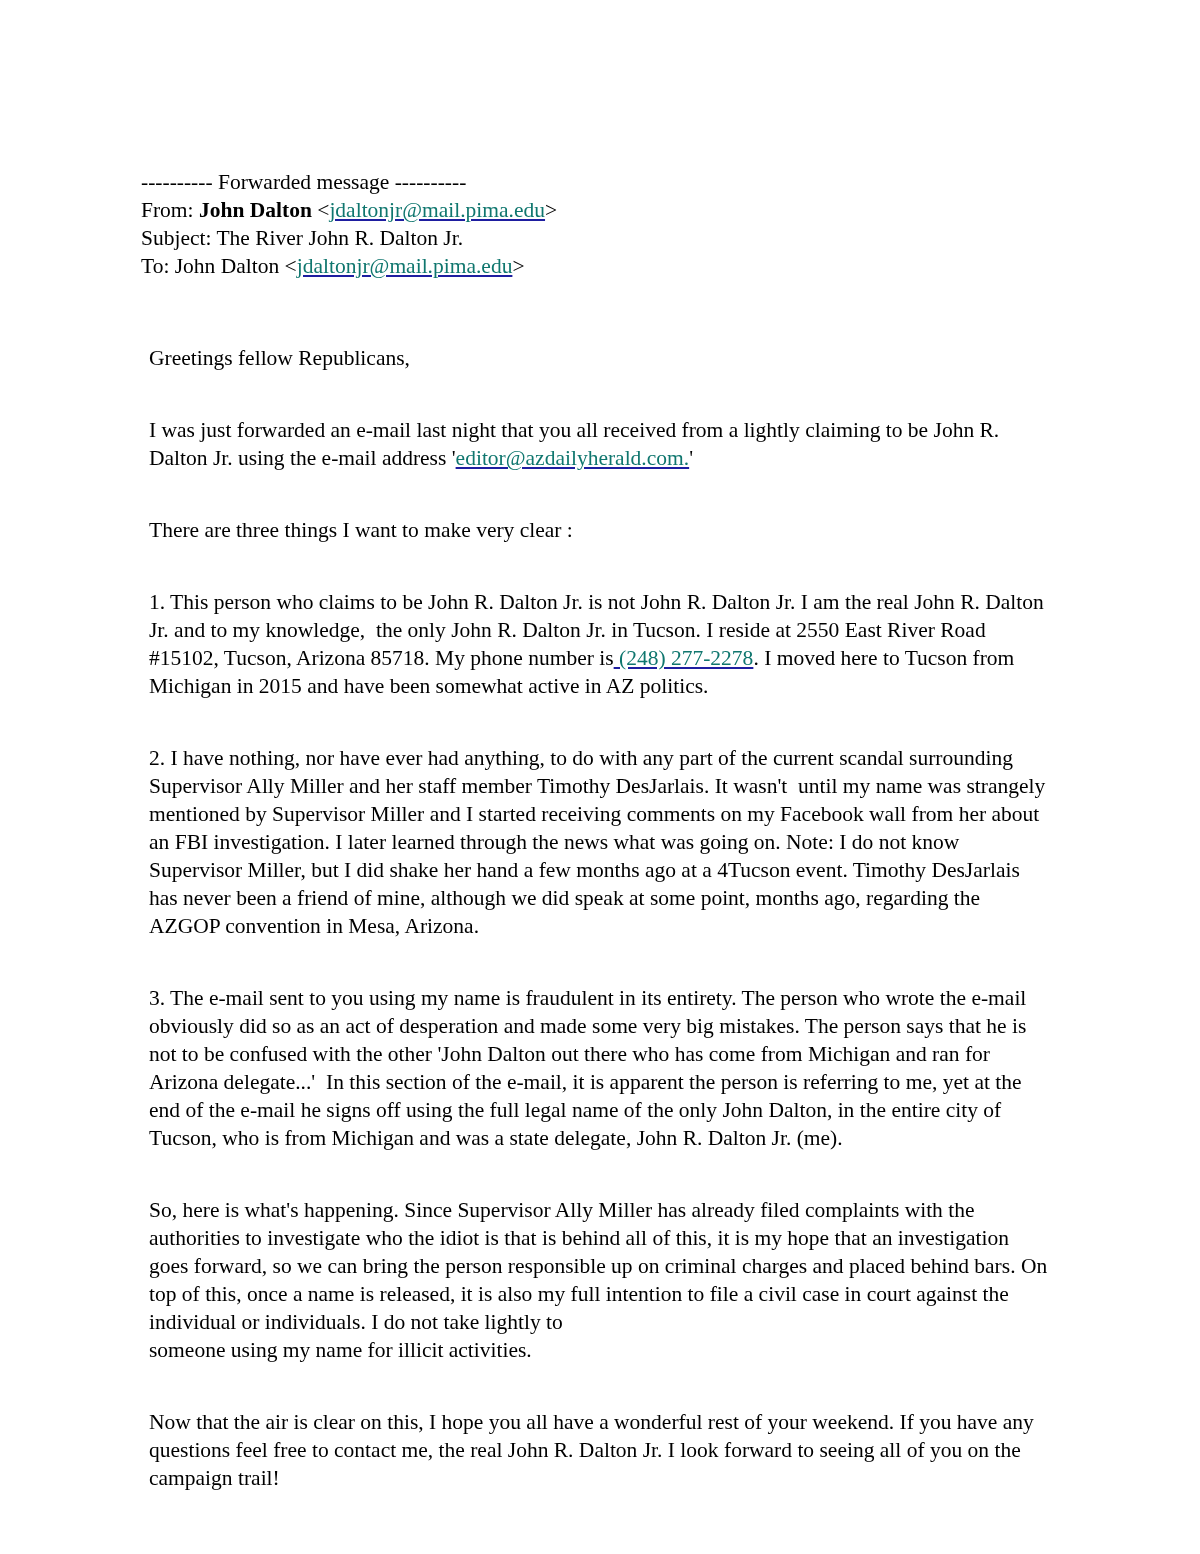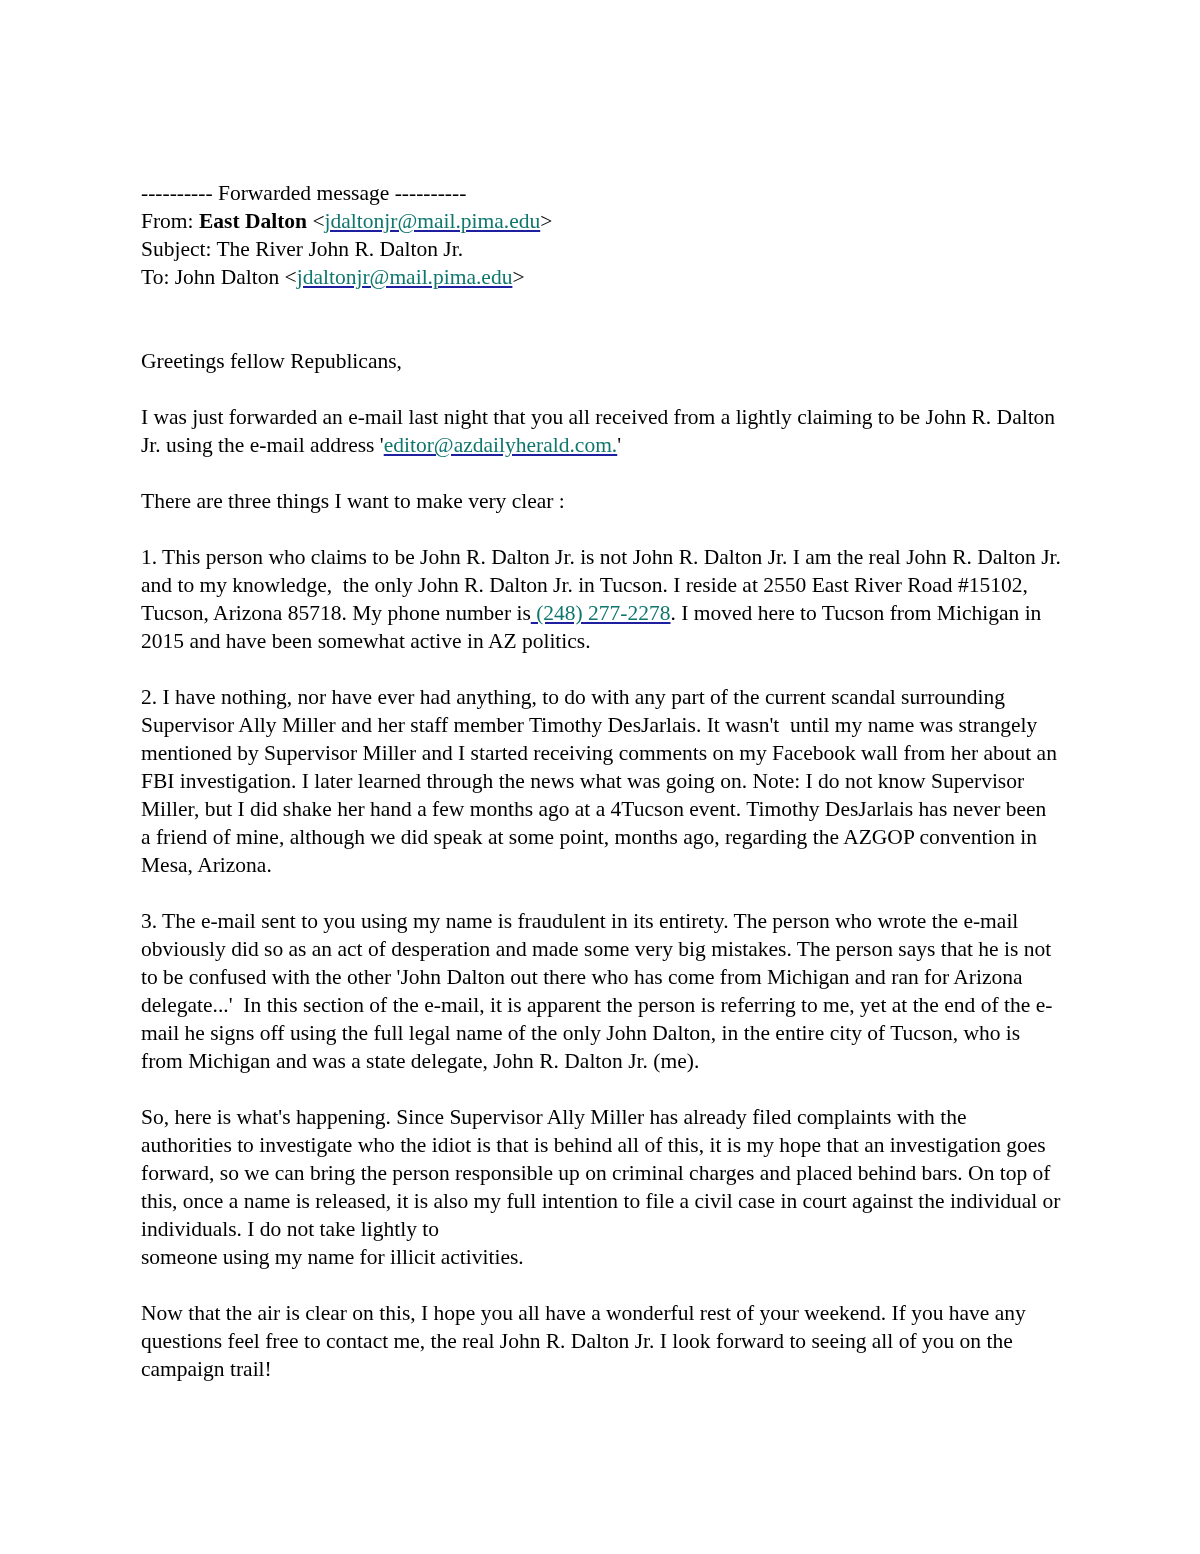--- a/index.html
+++ b/index.html
@@ -21,55 +21,55 @@
     background: #ffffff;
     overflow: hidden;
   }
   .doc-body {
     position: absolute;
     left: 141px;
     top: 168px;
     width: 920px;
   }
   .hdr-block {
-    margin: 11px 0 0 0;
+    margin: 0 0 0 0;
   }
   .hdr-line {
     font-size: 21.5px;
     line-height: 28px;
     white-space: pre-wrap;
   }
   .bold {
     font-weight: bold;
   }
   .lnk {
     color: #0f766e;
     text-decoration: underline;
     text-decoration-color: #1e1ea0;
     text-underline-offset: 1.5px;
   }
   .para {
-    margin: 0;
+    margin: 8px;
     font-size: 21.5px;
     line-height: 28px;
     white-space: pre-wrap;
   }
   .gap-md { height: 28px; }
   .spacer-head { height: 56px; }
 </style>
 </head>
 <body>
 
 <div class="page">
   <div class="doc-body">
 
     <div class="hdr-block">
       <div class="hdr-line">---------- Forwarded message ----------</div>
 
-      <div class="hdr-line"><span>From: </span><span class="bold">East Dalton</span><span> &lt;</span><a class="lnk" href="#">jdaltonjr@mail.pima.edu</a><span>&gt;</span></div>
+      <div class="hdr-line"><span>From: </span><span class="bold">John Dalton</span><span> &lt;</span><a class="lnk" href="#">jdaltonjr@mail.pima.edu</a><span>&gt;</span></div>
 
 
       <div class="hdr-line">Subject: The River John R. Dalton Jr.</div>
 
       <div class="hdr-line"><span>To: John Dalton &lt;</span><a class="lnk" href="#">jdaltonjr@mail.pima.edu</a><span>&gt;</span></div>
     </div>
 
     <div class="spacer-head"></div>
 
     <p class="para">Greetings fellow Republicans,</p>

